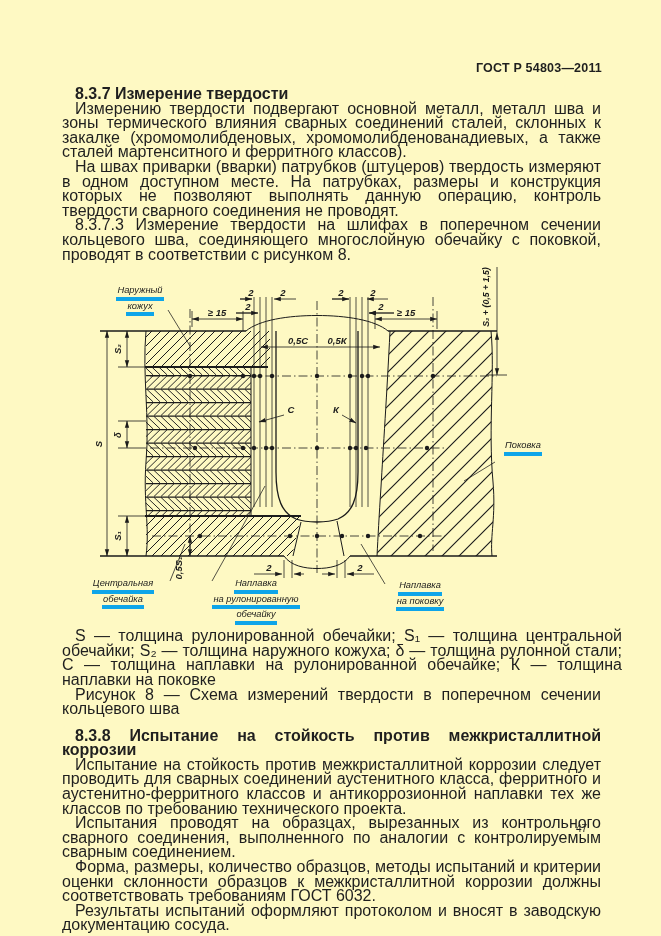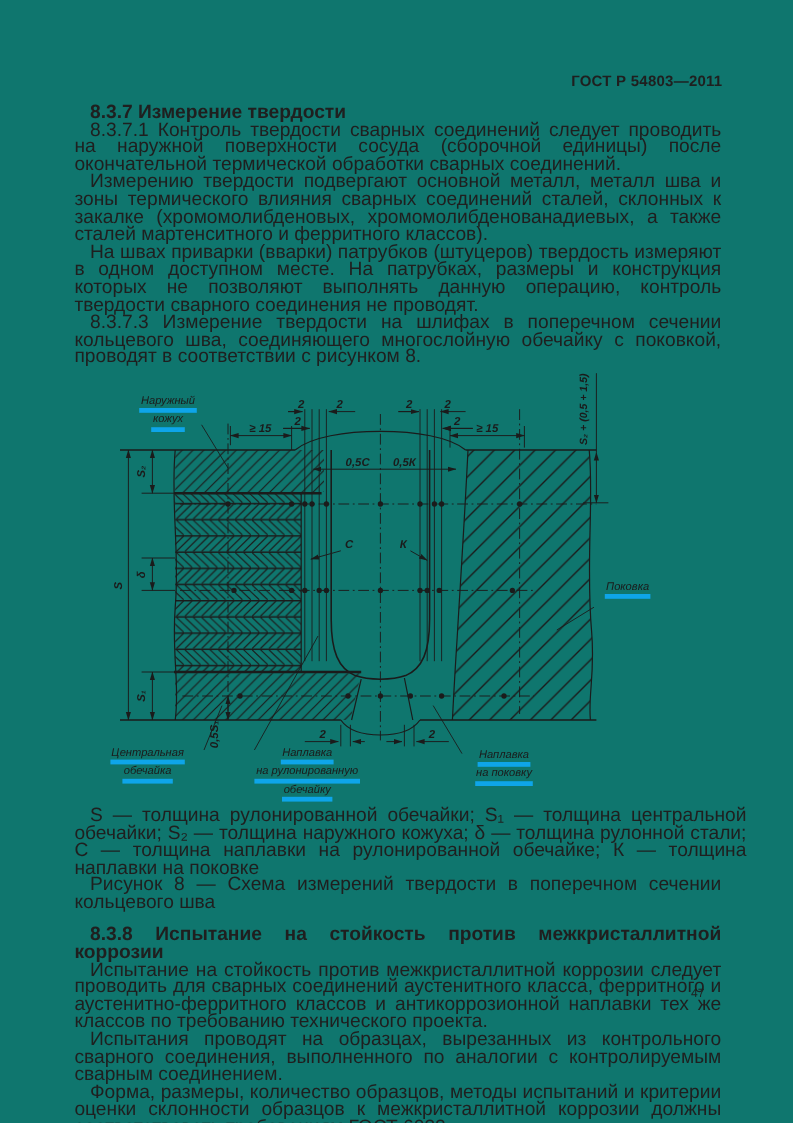--- a/index.html
+++ b/index.html
@@ -1,17 +1,17 @@
 <!DOCTYPE html>
 <html lang="ru"><head>
 <meta charset="utf-8">
 <style>
   html,body{margin:0;padding:0;background:#e8e8e8;}
   .page{
-    position:relative;width:661px;height:936px;background:#0f766e;
+    position:relative;width:661px;height:936px;background:#fef9c3;
     font-family:"Liberation Sans",sans-serif;color:#1f1f1f;overflow:hidden;margin:0 auto;
   }
   .doc-header{
     position:absolute;top:61px;right:59px;font-size:12.5px;font-weight:bold;letter-spacing:.2px;
   }
   .content{position:absolute;top:87px;left:62px;width:539px;}
   .content p{margin:0;font-size:16px;line-height:14.6px;text-align:justify;text-indent:13px;}
   .content p.bold{font-weight:bold;}
   .figure{position:relative;width:661px;margin-left:-62px;height:362px;margin-top:5px;}
   .figure svg{position:absolute;left:0;top:0;overflow:visible;}
@@ -33,21 +33,20 @@
 </style>
 </head>
 <body>
 
 <div class="page">
 
   <div class="doc-header">ГОСТ Р 54803—2011</div>
 
   <div class="content">
     <p class="bold">8.3.7 Измерение твердости</p>
-    <p>8.3.7.1 Контроль твердости сварных соединений следует проводить на наружной поверхности сосуда (сборочной единицы) после окончательной термической обработки сварных соединений.</p>
     <p>Измерению твердости подвергают основной металл, металл шва и зоны термического влияния сварных соединений сталей, склонных к закалке (хромомолибденовых, хромомолибденованадиевых, а также сталей мартенситного и ферритного классов).</p>
     <p>На швах приварки (вварки) патрубков (штуцеров) твердость измеряют в одном доступном месте. На патрубках, размеры и конструкция которых не позволяют выполнять данную операцию, контроль твердости сварного соединения не проводят.</p>
     <p>8.3.7.3 Измерение твердости на шлифах в поперечном сечении кольцевого шва, соединяющего многослойную обечайку с поковкой, проводят в соответствии с рисунком 8.</p>
 
     <div class="figure">
       <svg width="661" height="362" viewBox="0 0 661 362">
         <defs>
           <marker id="ar" viewBox="0 0 10 10" refX="9.5" refY="5" markerWidth="9" markerHeight="9" orient="auto-start-reverse">
             <path d="M0,2 L10,5 L0,8 Z" fill="#1b1b1b"></path>
           </marker>

